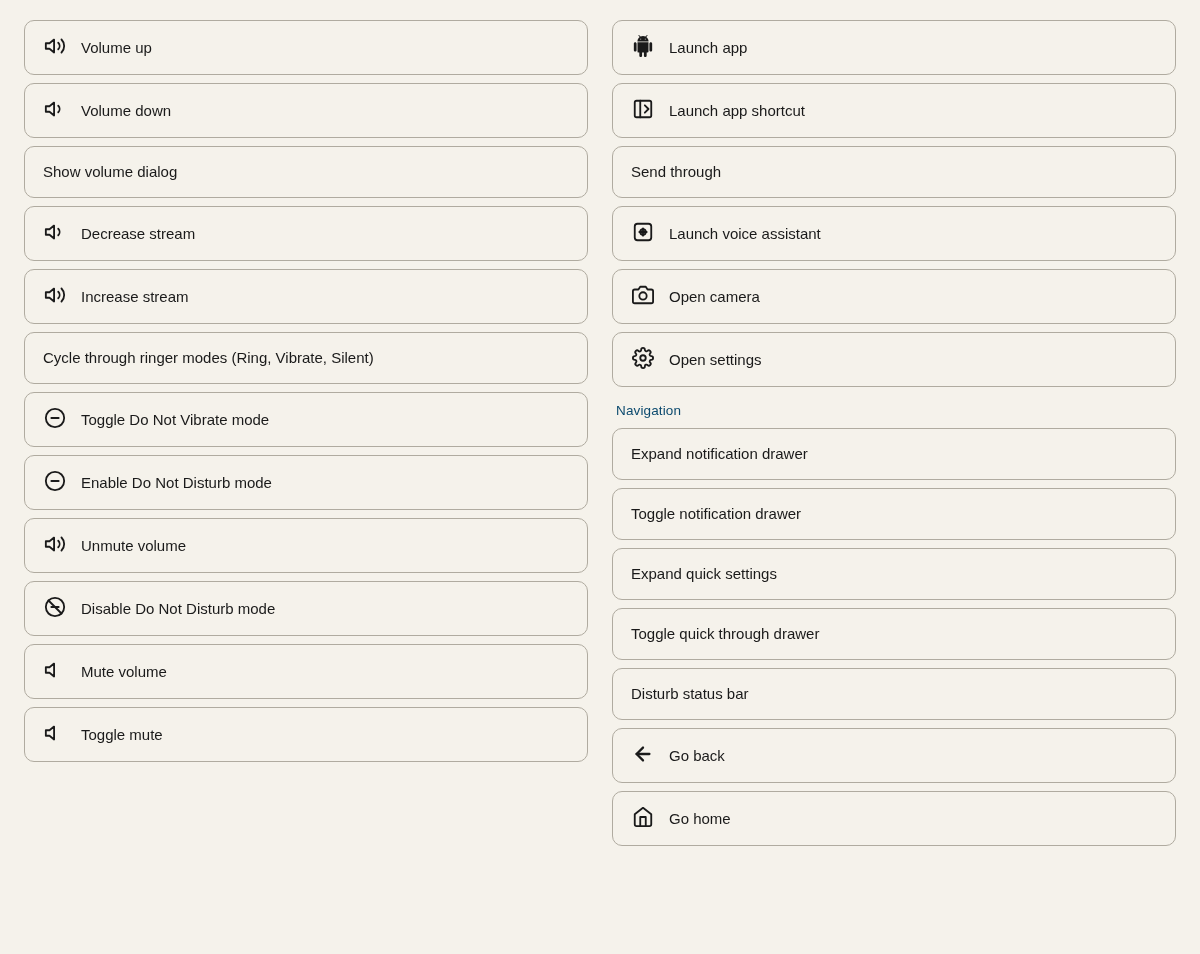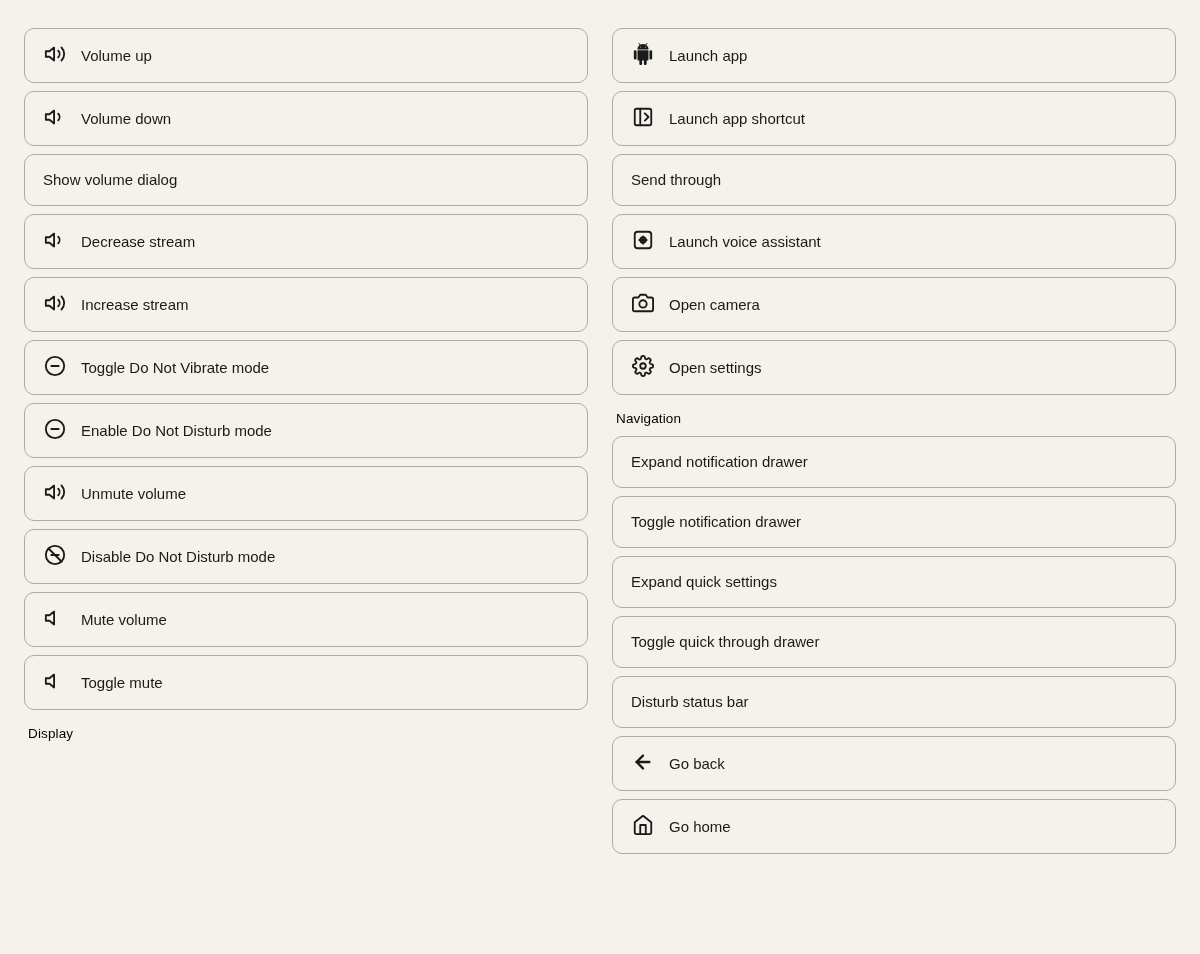--- a/index.html
+++ b/index.html
@@ -14,21 +14,21 @@
       font-size: 15px;
       color: #1a1a1a;
       padding: 20px 24px;
     }
 
     .layout {
       display: grid;
       grid-template-columns: 1fr 1fr;
       gap: 0 24px;
       max-width: 1160px;
-      margin: 8px auto;
+      margin: 0 auto;
     }
 
     .column {
       display: flex;
       flex-direction: column;
       gap: 0;
     }
 
     .item-btn {
       display: flex;
@@ -51,21 +51,21 @@
     .item-icon {
       font-size: 20px;
       min-width: 24px;
       text-align: center;
       line-height: 1;
       flex-shrink: 0;
     }
 
     .section-label {
       font-size: 13.5px;
-      color: #000000;
+      color: #0c4a6e;
       font-weight: 500;
       margin: 8px 4px 10px 4px;
       letter-spacing: 0.01em;
     }
 
     
     .icon-svg {
       width: 22px;
       height: 22px;
       flex-shrink: 0;
@@ -117,20 +117,23 @@
       <span class="item-icon">
         <svg class="icon-svg" viewBox="0 0 24 24" fill="none" stroke="currentColor" stroke-width="2" stroke-linecap="round" stroke-linejoin="round">
           <polygon points="11 5 6 9 2 9 2 15 6 15 11 19 11 5"></polygon>
           <path d="M19.07 4.93a10 10 0 0 1 0 14.14"></path>
           <path d="M15.54 8.46a5 5 0 0 1 0 7.07"></path>
         </svg>
       </span>
       <span>Increase stream</span>
     </button>
 
+    <button class="item-btn">
+      <span>Cycle through ringer modes (Ring, Vibrate, Silent)</span>
+    </button>
 
 
 
     <button class="item-btn">
       <span class="item-icon">
         <svg class="icon-svg" viewBox="0 0 24 24" fill="none" stroke="currentColor" stroke-width="2" stroke-linecap="round" stroke-linejoin="round">
           <circle cx="12" cy="12" r="10"></circle>
           <line x1="8" y1="12" x2="16" y2="12"></line>
         </svg>
       </span>
@@ -180,21 +183,20 @@
 
     <button class="item-btn">
       <span class="item-icon">
         <svg class="icon-svg" viewBox="0 0 24 24" fill="none" stroke="currentColor" stroke-width="2" stroke-linecap="round" stroke-linejoin="round">
           <polygon points="11 5 6 9 2 9 2 15 6 15 11 19 11 5"></polygon>
         </svg>
       </span>
       <span>Toggle mute</span>
     </button>
 
-    <div class="section-label">Display</div>
 
   </div>
 
   <div class="column">
 
     <button class="item-btn">
       <span class="item-icon">
         <svg class="icon-svg" viewBox="0 0 24 24" fill="currentColor">
           <path d="M6 18c0 .55.45 1 1 1h1v3.5c0 .83.67 1.5 1.5 1.5s1.5-.67 1.5-1.5V19h2v3.5c0 .83.67 1.5 1.5 1.5s1.5-.67 1.5-1.5V19h1c.55 0 1-.45 1-1V8H6v10zM3.5 8C2.67 8 2 8.67 2 9.5v7c0 .83.67 1.5 1.5 1.5S5 17.33 5 16.5v-7C5 8.67 4.33 8 3.5 8zm17 0c-.83 0-1.5.67-1.5 1.5v7c0 .83.67 1.5 1.5 1.5s1.5-.67 1.5-1.5v-7c0-.83-.67-1.5-1.5-1.5zm-4.97-5.84l1.3-1.3c.2-.2.2-.51 0-.71-.2-.2-.51-.2-.71 0l-1.48 1.48C13.85 1.23 12.95 1 12 1c-.96 0-1.86.23-2.66.63L7.85.15c-.2-.2-.51-.2-.71 0-.2.2-.2.51 0 .71l1.31 1.31C7.14 3.07 6 4.61 6 6.5v.5h12v-.5c0-1.89-1.14-3.43-2.47-4.34zM10 5H9V4h1v1zm5 0h-1V4h1v1z"></path>
         </svg>

